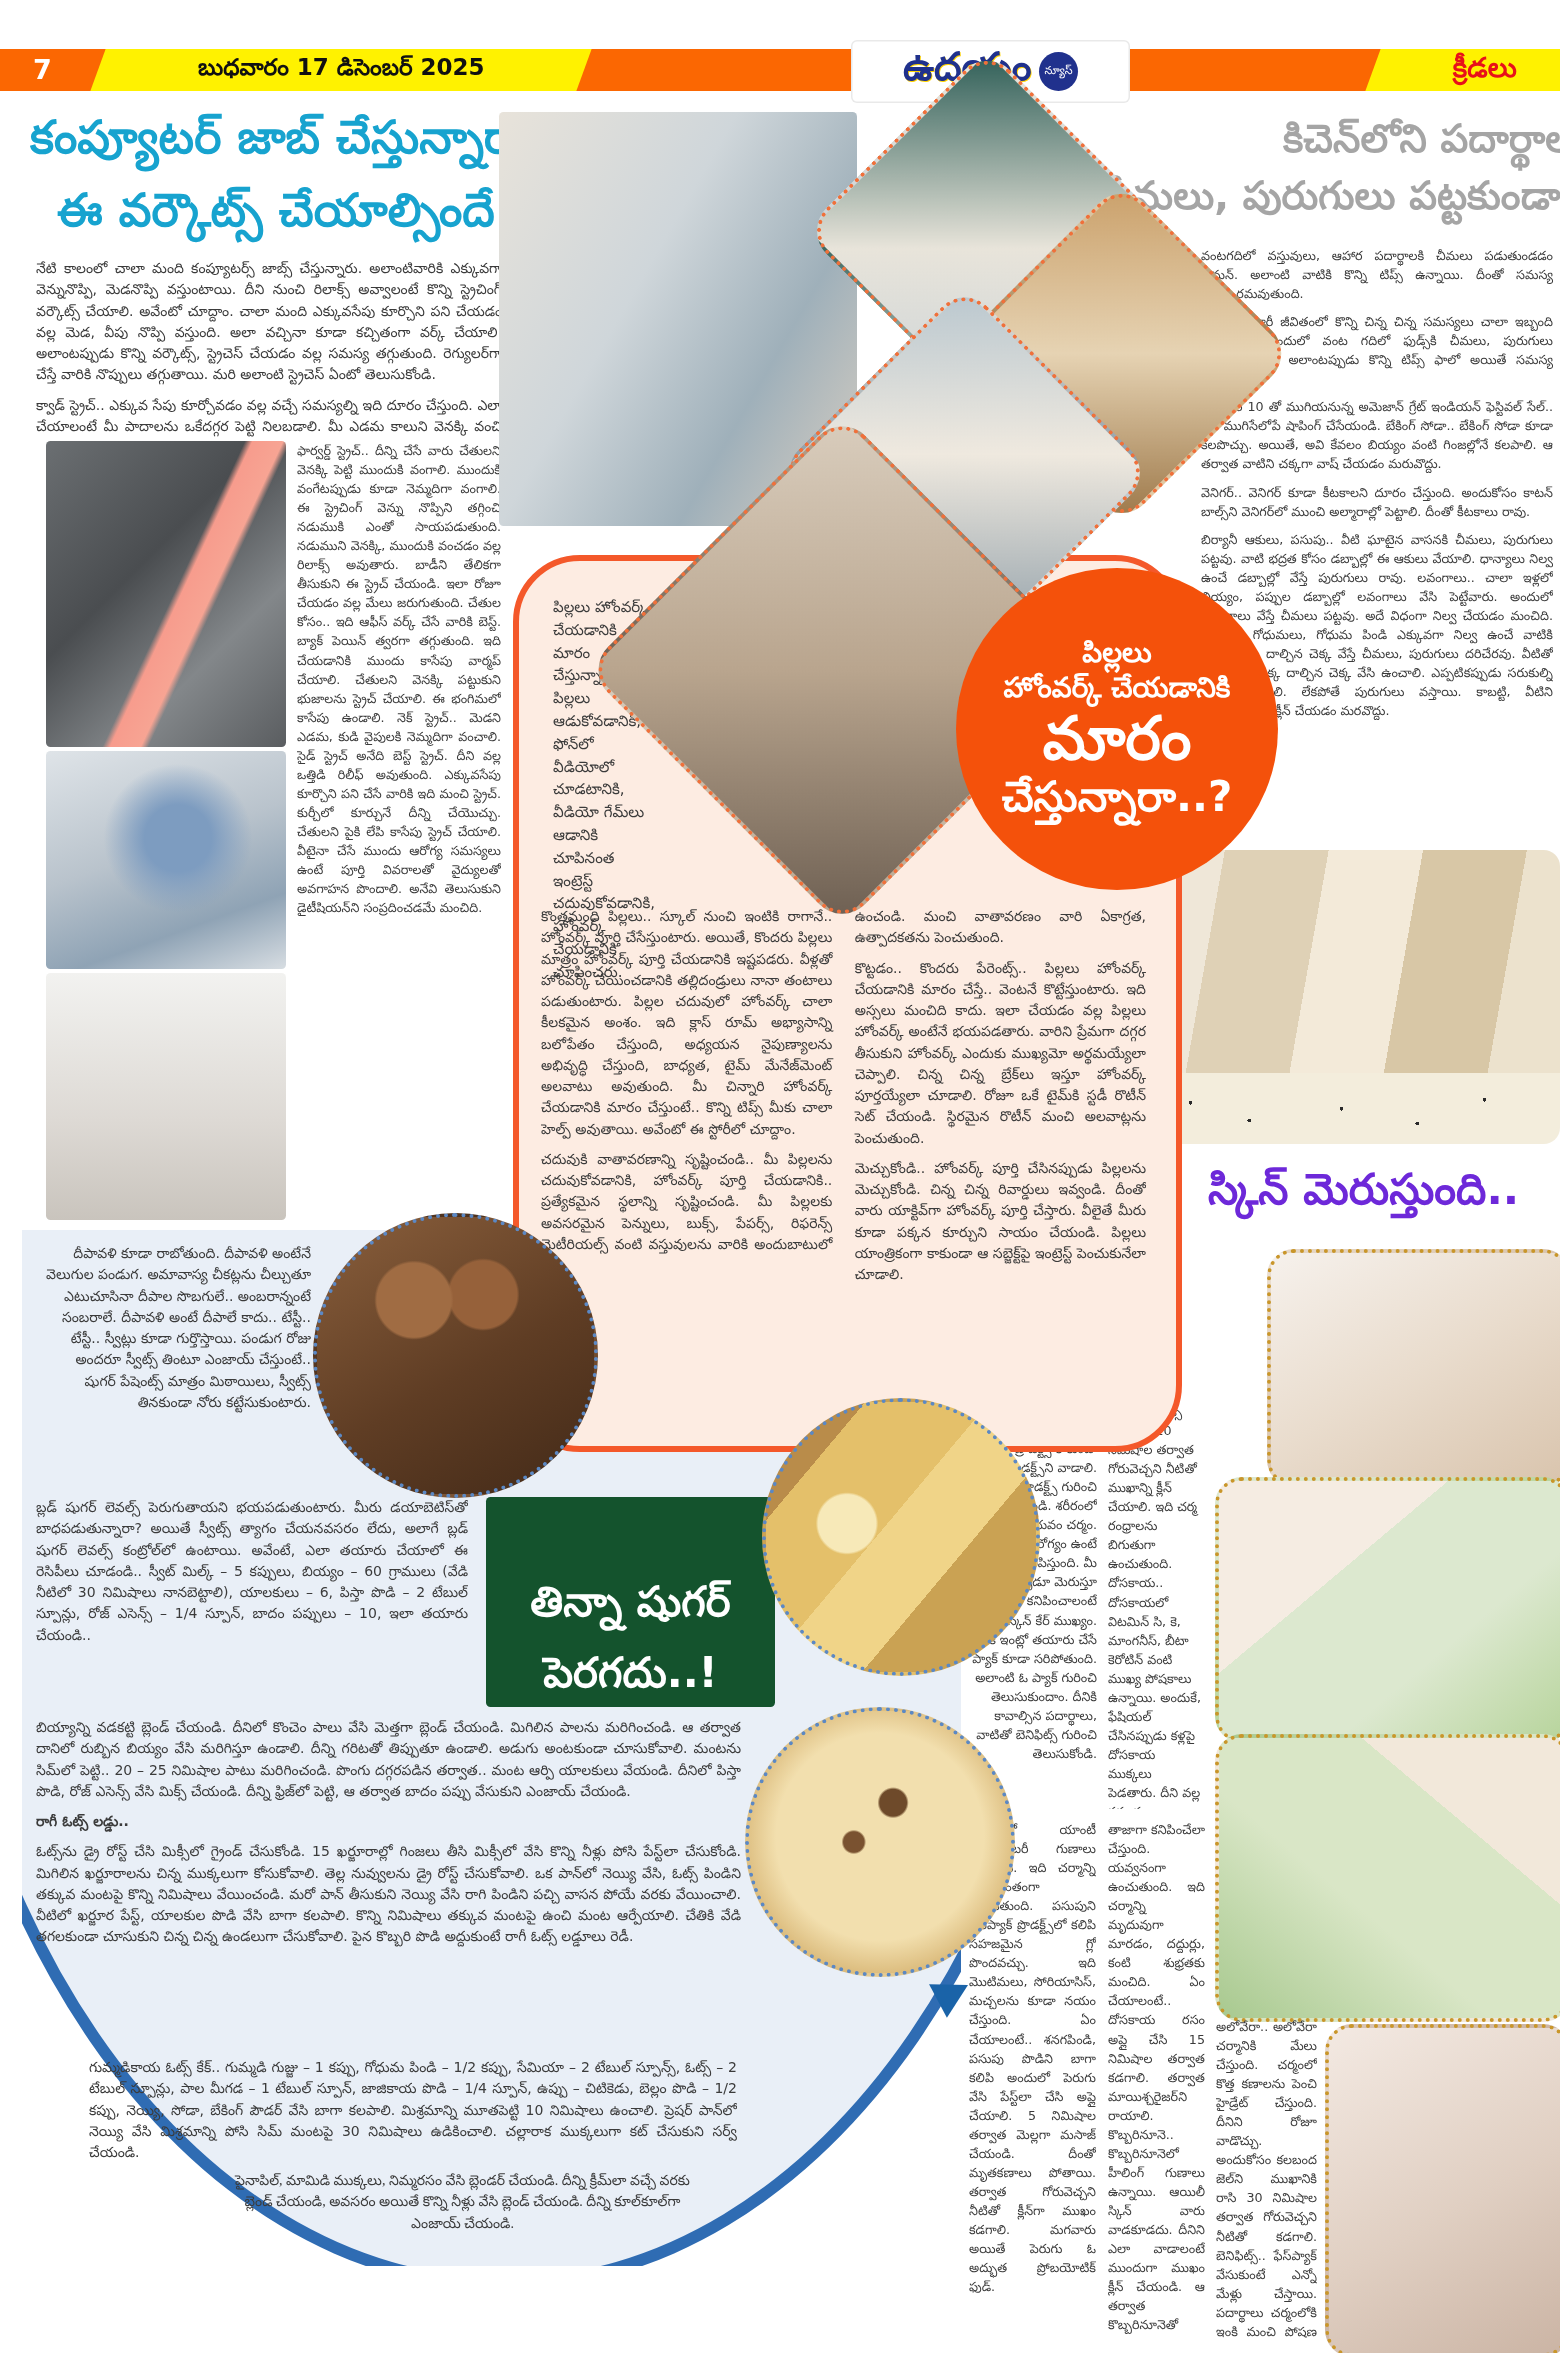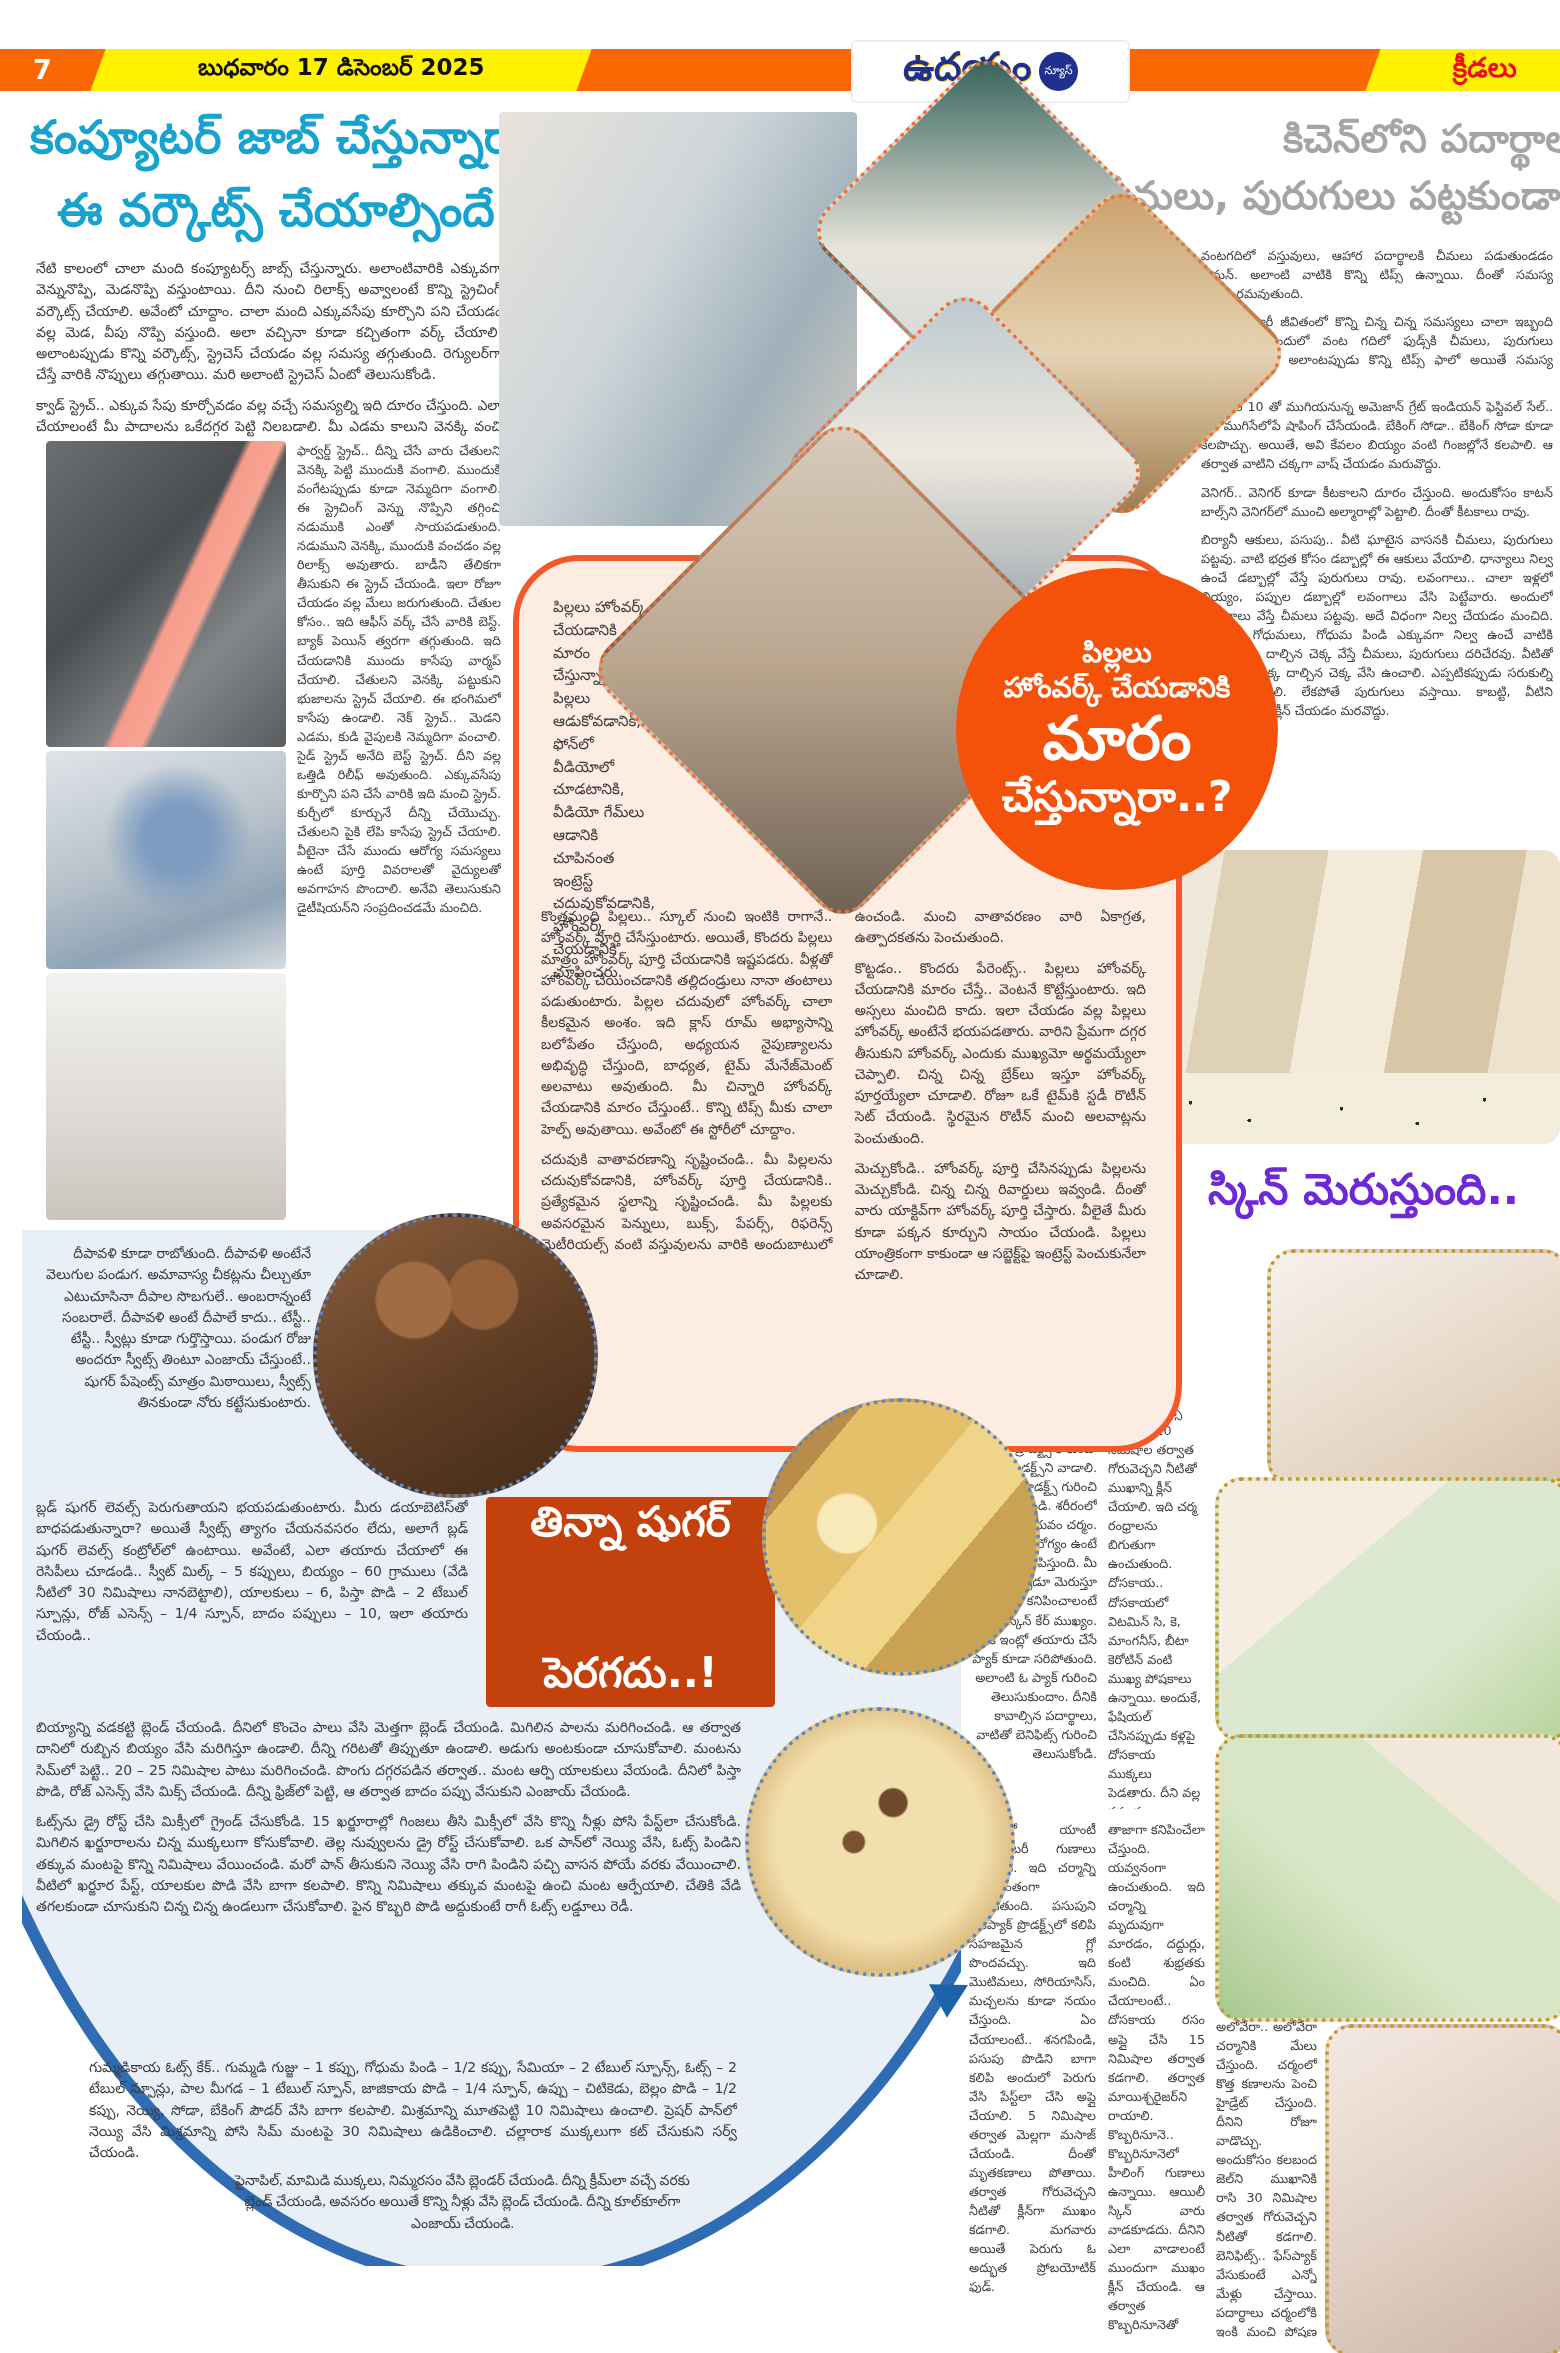--- a/index.html
+++ b/index.html
@@ -27,22 +27,22 @@
            display:flex;align-items:center;justify-content:center;}
   
   .pinkbox{background:#fdece2;border:6.7px solid #f4582a;border-radius:67px;}
   .ocircle{background:#f4510b;border-radius:50%;color:#fff;display:flex;flex-direction:column;align-items:center;
            justify-content:center;text-align:right;font-weight:bold;line-height:1.25;}
   .oc1{font-size:28px;} .oc2{font-size:28px;} .oc3{font-size:60px;line-height:1.1;} .oc4{font-size:42px;}
   .cols2{column-count:2;column-gap:22.4px;}
   
   .recipe-clip{overflow:hidden;}
   .recipe-ell{position:absolute;background:#e9eff7;border:12px solid #2f6cb3;border-radius:50%;}
-  .bluebox{background:#c2410c;color:#fff;font-weight:bold;text-align:center;border-radius:4.5px;
-           display:flex;flex-direction:column;justify-content:space-between;gap:12px;font-size:42px;}
+  .bluebox{background:#14532d;color:#fff;font-weight:bold;text-align:center;border-radius:4.5px;
+           display:flex;flex-direction:column;justify-content:flex-end;gap:12px;font-size:42px;}
   
   .ph{background-size:cover;border-radius:4.5px;}
   .diamond{border:4.5px dotted #f0703a;border-radius:33px;padding:6.7px;background-clip:content-box;transform:rotate(45deg);}
   .circle-img{border-radius:50%;border:4.5px dotted #5b88c4;padding:6px;background-clip:content-box;}
   .gold-img{border:4.5px dotted #c9962a;border-radius:27px;padding:6px;background-clip:content-box;}
   .ph-stairs{background:
      linear-gradient(115deg, rgba(0,0,0,0) 52%, #f79c8d 54%, #f7a493 62%, rgba(0,0,0,0) 64%),
      linear-gradient(135deg,#6b6f72,#4a4d50 40%,#83878a 70%,#5a5d60);}
   .ph-desk{background:
      radial-gradient(circle at 55% 40%, #7d9cc0 18%, rgba(0,0,0,0) 40%),
@@ -145,20 +145,21 @@
   </div>
   <div class="abs txt" style="left:41px;top:1243px;width:270px;height:425px;z-index:3;text-align:right;">దీపావళి కూడా రాబోతుంది. దీపావళి అంటేనే వెలుగుల పండుగ. అమావాస్య చీకట్లను చీల్చుతూ ఎటుచూసినా దీపాల సొబగులే.. అంబరాన్నంటే సంబరాలే. దీపావళి అంటే దీపాలే కాదు.. టేస్టీ.. టేస్టీ.. స్వీట్లు కూడా గుర్తొస్తాయి. పండుగ రోజు అందరూ స్వీట్స్ తింటూ ఎంజాయ్ చేస్తుంటే.. షుగర్ పేషెంట్స్ మాత్రం మిఠాయిలు, స్వీట్స్ తినకుండా నోరు కట్టేసుకుంటారు.</div>
   <div class="abs circle-img ph-laddu" style="left:313px;top:1213px;width:265px;height:265px;z-index:4;"></div>
   <div class="abs txt" style="left:36px;top:1497px;width:432px;height:212px;z-index:3;">బ్లడ్ షుగర్ లెవల్స్ పెరుగుతాయని భయపడుతుంటారు. మీరు డయాబెటిస్‌తో బాధపడుతున్నారా? అయితే స్వీట్స్ త్యాగం చేయనవసరం లేదు, అలాగే బ్లడ్ షుగర్ లెవల్స్ కంట్రోల్‌లో ఉంటాయి. అవేంటే, ఎలా తయారు చేయాలో ఈ రెసిపీలు చూడండి.. స్వీట్ మిల్క్ – 5 కప్పులు, బియ్యం – 60 గ్రాములు (వేడి నీటిలో 30 నిమిషాలు నానబెట్టాలి), యాలకులు – 6, పిస్తా పొడి – 2 టేబుల్ స్పూన్లు, రోజ్ ఎసెన్స్ – 1/4 స్పూన్, బాదం పప్పులు – 10, ఇలా తయారు చేయండి..</div>
   <div class="abs bluebox" style="left:486px;top:1497px;width:289px;height:210px;z-index:4;">
     <span>తిన్నా షుగర్</span>
     <span>పెరగదు..!</span>
   </div>
   <div class="abs txt" style="left:36px;top:1717px;width:705px;height:337px;z-index:3;">
     <p>బియ్యాన్ని వడకట్టి బ్లెండ్ చేయండి. దీనిలో కొంచెం పాలు వేసి మెత్తగా బ్లెండ్ చేయండి. మిగిలిన పాలను మరిగించండి. ఆ తర్వాత దానిలో రుబ్బిన బియ్యం వేసి మరిగిస్తూ ఉండాలి. దీన్ని గరిటతో తిప్పుతూ ఉండాలి. అడుగు అంటకుండా చూసుకోవాలి. మంటను సిమ్‌లో పెట్టి.. 20 – 25 నిమిషాల పాటు మరిగించండి. పొంగు దగ్గరపడిన తర్వాత.. మంట ఆర్పి యాలకులు వేయండి. దీనిలో పిస్తా పొడి, రోజ్ ఎసెన్స్ వేసి మిక్స్ చేయండి. దీన్ని ఫ్రిజ్‌లో పెట్టి, ఆ తర్వాత బాదం పప్పు వేసుకుని ఎంజాయ్ చేయండి.</p>
+    <p class="bold">రాగీ ఓట్స్ లడ్డు..</p>
     <p>ఓట్స్‌ను డ్రై రోస్ట్ చేసి మిక్సీలో గ్రైండ్ చేసుకోండి. 15 ఖర్జూరాల్లో గింజలు తీసి మిక్సీలో వేసి కొన్ని నీళ్లు పోసి పేస్ట్‌లా చేసుకోండి. మిగిలిన ఖర్జూరాలను చిన్న ముక్కలుగా కోసుకోవాలి. తెల్ల నువ్వులను డ్రై రోస్ట్ చేసుకోవాలి. ఒక పాన్‌లో నెయ్యి వేసి, ఓట్స్ పిండిని తక్కువ మంటపై కొన్ని నిమిషాలు వేయించండి. మరో పాన్ తీసుకుని నెయ్యి వేసి రాగి పిండిని పచ్చి వాసన పోయే వరకు వేయించాలి. వీటిలో ఖర్జూర పేస్ట్, యాలకుల పొడి వేసి బాగా కలపాలి. కొన్ని నిమిషాలు తక్కువ మంటపై ఉంచి మంట ఆర్పేయాలి. చేతికి వేడి తగలకుండా చూసుకుని చిన్న చిన్న ఉండలుగా చేసుకోవాలి. పైన కొబ్బరి పొడి అద్దుకుంటే రాగీ ఓట్స్ లడ్డూలు రెడీ.</p>
   </div>
   <div class="abs txt" style="left:89px;top:2057px;width:648px;height:112px;z-index:3;">గుమ్మడికాయ ఓట్స్ కేక్.. గుమ్మడి గుజ్జు – 1 కప్పు, గోధుమ పిండి – 1/2 కప్పు, సేమియా – 2 టేబుల్ స్పూన్స్, ఓట్స్ – 2 టేబుల్ స్పూన్లు, పాల మీగడ – 1 టేబుల్ స్పూన్, జాజికాయ పొడి – 1/4 స్పూన్, ఉప్పు – చిటికెడు, బెల్లం పొడి – 1/2 కప్పు, నెయ్యి, సోడా, బేకింగ్ పౌడర్ వేసి బాగా కలపాలి. మిశ్రమాన్ని మూతపెట్టి 10 నిమిషాలు ఉంచాలి. ప్రెషర్ పాన్‌లో నెయ్యి వేసి మిశ్రమాన్ని పోసి సిమ్ మంటపై 30 నిమిషాలు ఉడికించాలి. చల్లారాక ముక్కలుగా కట్ చేసుకుని సర్వ్ చేయండి.</div>
   <div class="abs txt" style="left:224px;top:2170px;width:477px;height:83px;z-index:3;text-align:center;font-family:Liberation Serif, serif;">పైనాపిల్, మామిడి ముక్కలు, నిమ్మరసం వేసి బ్లెండర్ చేయండి. దీన్ని క్రీమ్‌లా వచ్చే వరకు బ్లెండ్ చేయండి, అవసరం అయితే కొన్ని నీళ్లు వేసి బ్లెండ్ చేయండి. దీన్ని కూల్‌కూల్‌గా ఎంజాయ్ చేయండి.</div>
   <div class="abs circle-img ph-pine" style="left:762px;top:1398px;width:258px;height:258px;z-index:4;"></div>
   <div class="abs circle-img ph-muffin" style="left:745px;top:1707px;width:250px;height:250px;z-index:4;"></div>
   <div class="abs arrow" style="left:936px;top:1974px;z-index:4;"></div>
 
   <div class="abs h-gold" style="left:1166px;top:1164px;width:395px;text-align:center;">స్కిన్ మెరుస్తుంది..</div>
   <div class="abs gold-img ph-mask" style="left:1267px;top:1249px;width:283px;height:218px;"></div>

